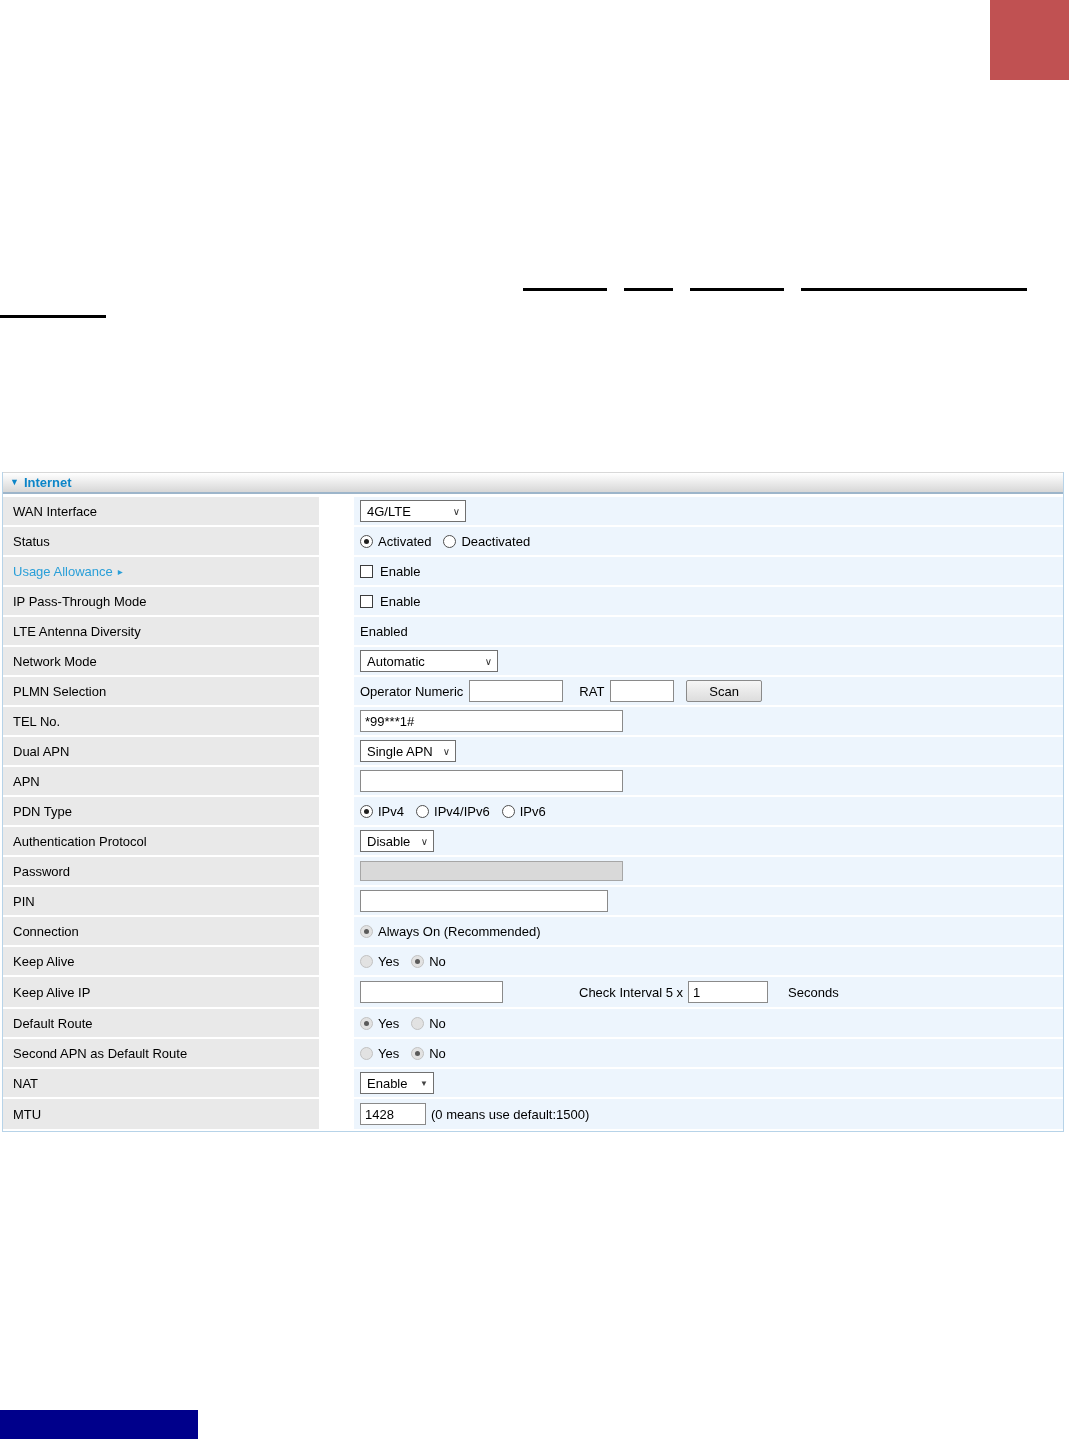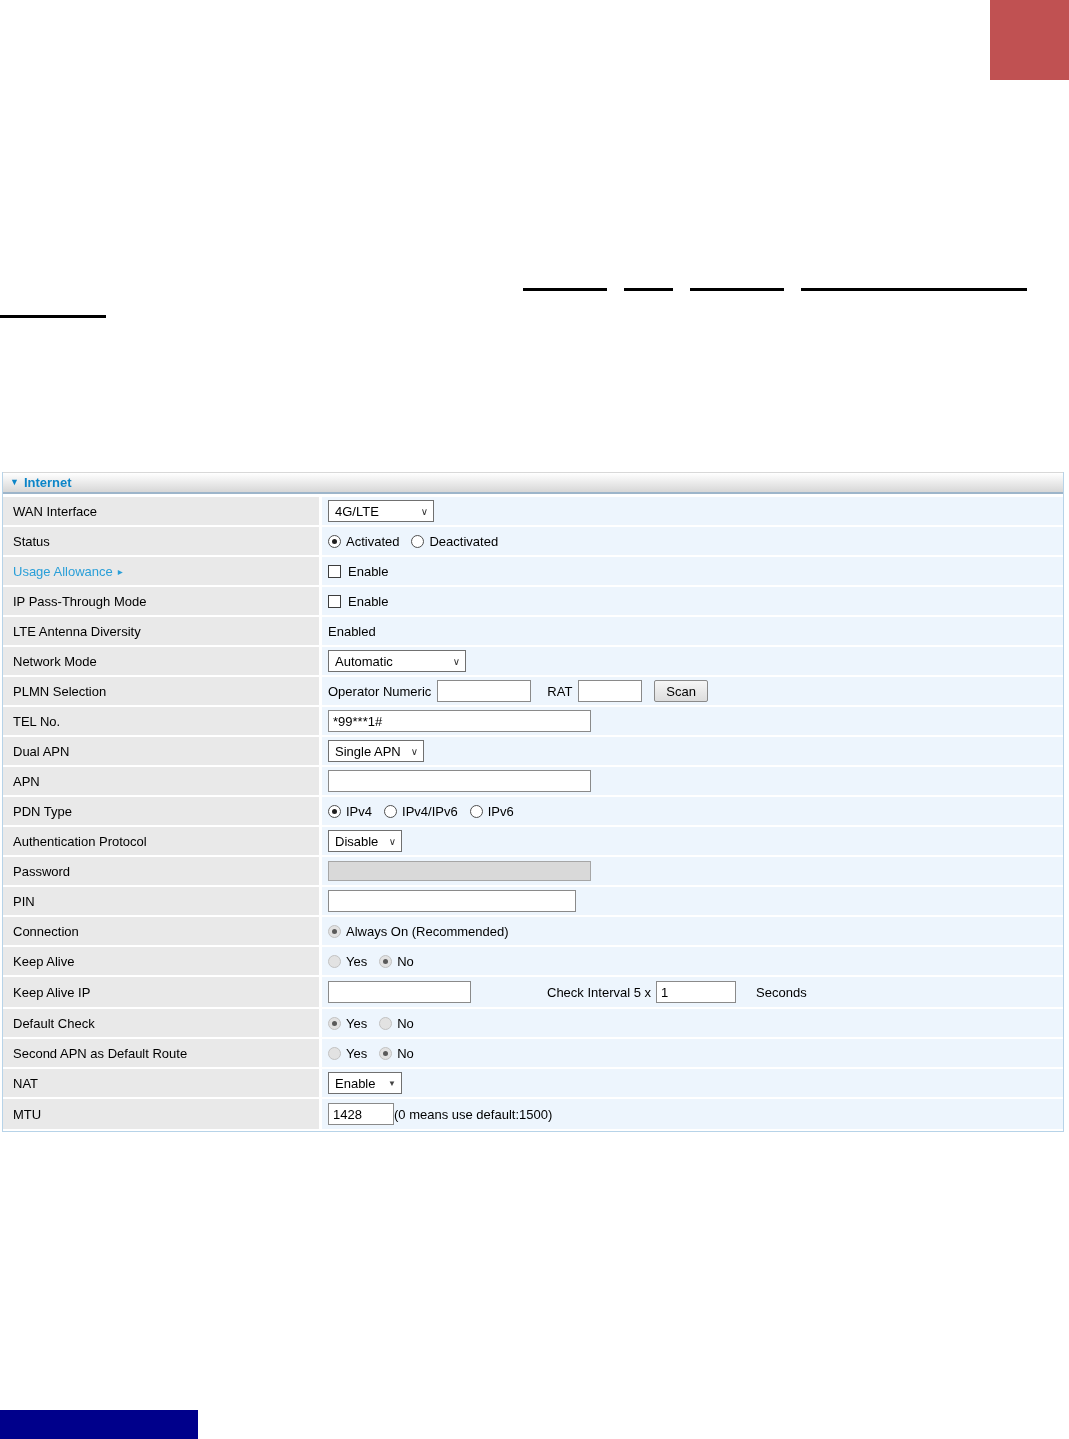--- a/index.html
+++ b/index.html
@@ -17,21 +17,21 @@
   .u5 { left:0px;  top:315px; width:106px; }
 
   .panel { position:absolute; left:2px; top:472px; width:1062px;
            border-left:1px solid #b7d3e8; border-right:1px solid #b7d3e8; border-bottom:1px solid #b7d3e8; }
   .panel-header { height:22px; background:linear-gradient(#ffffff,#d7d7d7);
                   border-top:1px solid #d8d8d8; border-bottom:2px solid #9db5ca;
                   display:flex; align-items:center; padding-left:7px; margin-bottom:3px; }
   .tri { color:#0c85c8; font-size:9px; margin-right:5px; line-height:1; }
   .panel-title { color:#0c85c8; font-weight:bold; font-size:13px; }
 
-  .row { display:flex; margin-bottom:2px; }
+  .row { display:flex; margin-bottom:2px;gap:32px; }
   .lc { width:316px; background:#e9e9e9; display:flex; align-items:center; padding-left:10px; height:28px; }
   .vc { flex:1; background:#edf5fd; display:flex; align-items:center; padding-left:6px; height:28px; margin-left:3px; }
   .row.tall .lc, .row.tall .vc { height:30px; }
 
   .ua-link { color:#2a9fd8; text-decoration:none; cursor:pointer; display:flex; align-items:center; }
   .ua-arrow { font-size:10px; margin-left:5px; color:#2a9fd8; }
 
   .select { display:inline-flex; align-items:center; justify-content:space-between;
             height:22px; background:#fff; border:1px solid #707070; padding:0 5px 0 6px; cursor:default; }
   .chev { font-size:10px; color:#333; margin-left:8px; }
@@ -46,28 +46,28 @@
   .radio { width:13px; height:13px; border-radius:50%; background:#fff; border:1px solid #4f4f4f;
            display:inline-flex; align-items:center; justify-content:center; margin-right:5px; flex:none; }
   .radio.checked::after { content:""; width:5px; height:5px; border-radius:50%; background:#1f1f1f; }
   .radio.dis { background:#e2e2e2; border:1px solid #c2c2c2; }
   .radio.dis.checked::after { background:#5a5a5a; }
   .rlbl { margin-right:12px; }
 
   .checkbox { width:13px; height:13px; background:#fff; border:1px solid #3c3c3c; margin-right:7px; flex:none; }
 
   .btn { height:22px; font-family:inherit; font-size:13px; background:linear-gradient(#f6f6f6,#dddddd);
-         border:1px solid #8a8a8a; border-radius:2px; padding:0 11px; cursor:pointer; }
+         border:1px solid #8a8a8a; border-radius:2px; padding:0 22px; cursor:pointer; }
   .btn.scan { margin-left:12px; }
   .btn.save { height:24px; padding:0 12px; }
 
   .ftext { white-space:nowrap; }
   .ml10 { margin-left:10px;text-align:right; } .mr6 { margin-right:6px; }
   .ci { margin-left:76px; margin-right:5px; }
-  .hint { }
+  .hint { margin-left:5px; }
   .seconds { margin-left:20px; }
 
   .save-row { background:#fcfcfc; padding:9px 0 11px 8px; }
 </style>
 </head>
 <body>
 
 <div class="red-block"></div>
 <div class="u u1"></div>
 <div class="u u2"></div>
@@ -266,21 +266,21 @@
     <div class="vc">
       <input class="inp iw143" style="">
       <span class="ftext ci">Check Interval 5 x</span>
       <input class="inp iw80" value="1" style="">
       <span class="ftext seconds">Seconds</span>
     </div>
   </div>
 
   <div class="row">
     <div class="lc">
-        <span>Default Check</span>
+        <span>Default Route</span>
       </div>
     <div class="vc">
       <span class="radio dis checked"></span>
       <span class="rlbl">Yes</span>
       <span class="radio dis"></span>
       <span class="rlbl">No</span>
     </div>
   </div>
 
   <div class="row">

